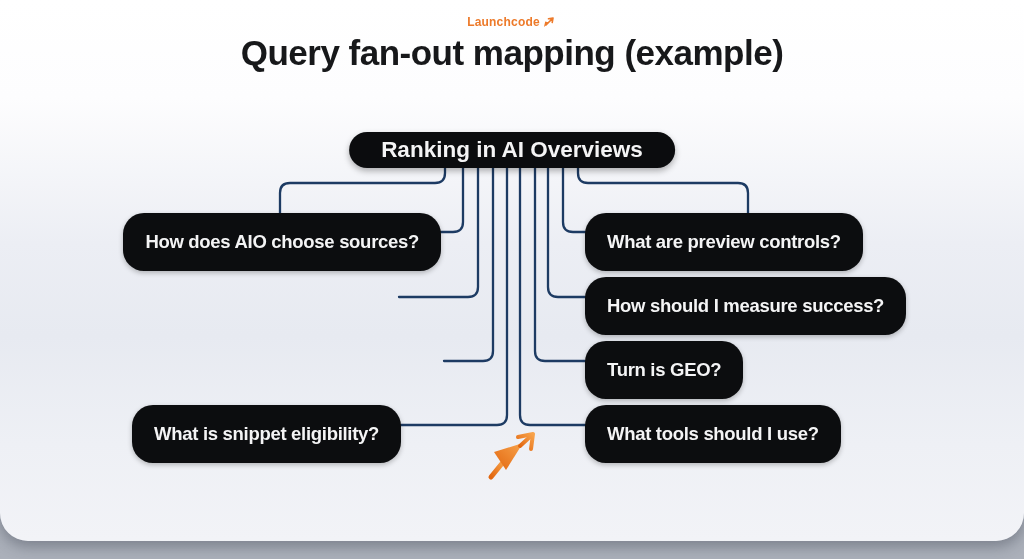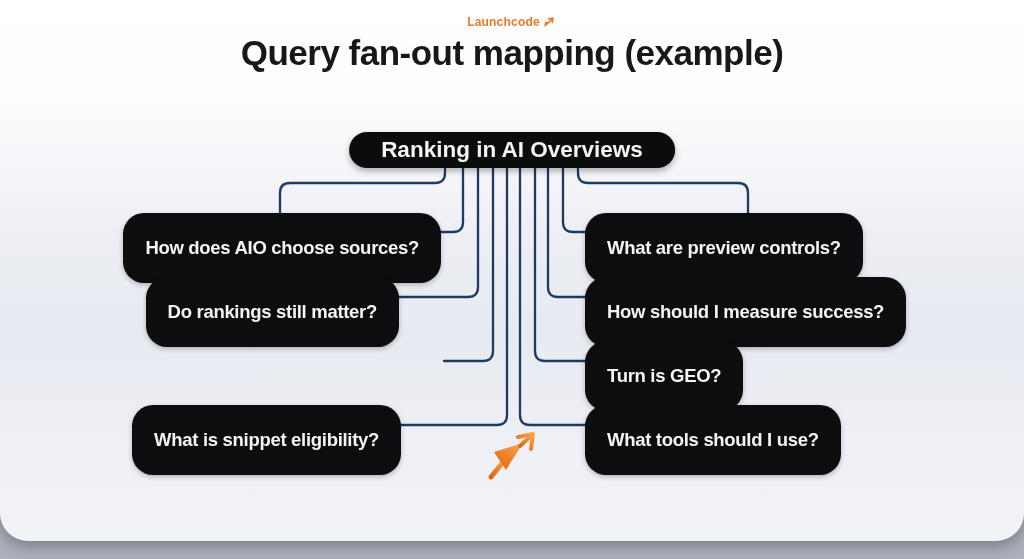--- a/index.html
+++ b/index.html
@@ -26,21 +26,21 @@
     letter-spacing:-.5px;
   }
   .root-node{
     position:absolute;top:108px;left:50%;transform:translateX(-50%);
     height:36px;padding:0 32px;border-radius:26px;background:#0b0c0e;
     display:flex;align-items:center;justify-content:center;
     color:#f4f4f5;font-size:22.5px;font-weight:700;white-space:nowrap;
     box-shadow:0 3px 6px rgba(0,0,0,.3);z-index:2;margin-top:24px;
   }
   .pill{
-    position:absolute;height:52px;padding:9px 22px;border-radius:21px;
+    position:absolute;height:52px;padding:3px 22px;border-radius:21px;
     background:#0c0d0f;color:#f4f4f5;display:flex;align-items:center;
     justify-content:center;font-size:18.5px;font-weight:600;
     letter-spacing:-.3px;white-space:nowrap;
     box-shadow:0 2px 5px rgba(0,0,0,.25);z-index:2;
   }
   .pill.l1{top:213px;right:583px;}
   .pill.l2{top:277px;right:625px;}
   .pill.l3{top:341px;right:580px;}
   .pill.l4{top:405px;right:623px;}
   .pill.r1{top:213px;left:585px;text-align:right;}
@@ -89,21 +89,20 @@
       <path d="M535,153 L535,351 Q535,361 545,361 L585,361"></path>
       <path d="M548,153 L548,287 Q548,297 558,297 L585,297"></path>
       <path d="M563,153 L563,222 Q563,232 573,232 L585,232"></path>
       <path d="M578,153 L578,173 Q578,183 588,183 L738,183 Q748,183 748,193 L748,213"></path>
     </g>
   </svg>
 
   <div class="root-node">Ranking in AI Overviews</div>
 
   <div class="pill l1">How does AIO choose sources?</div>
-  <div class="pill l2">Do rankings still matter?</div>
   <div class="pill l4">What is snippet eligibility?</div>
 
   <div class="pill r1">What are preview controls?</div>
   <div class="pill r2">How should I measure success?</div>
   <div class="pill r3">Turn is GEO?</div>
   <div class="pill r4">What tools should I use?</div>
 
 
   <svg class="arrow-layer" width="1024" height="541" viewBox="0 0 1024 541">
     <defs>

